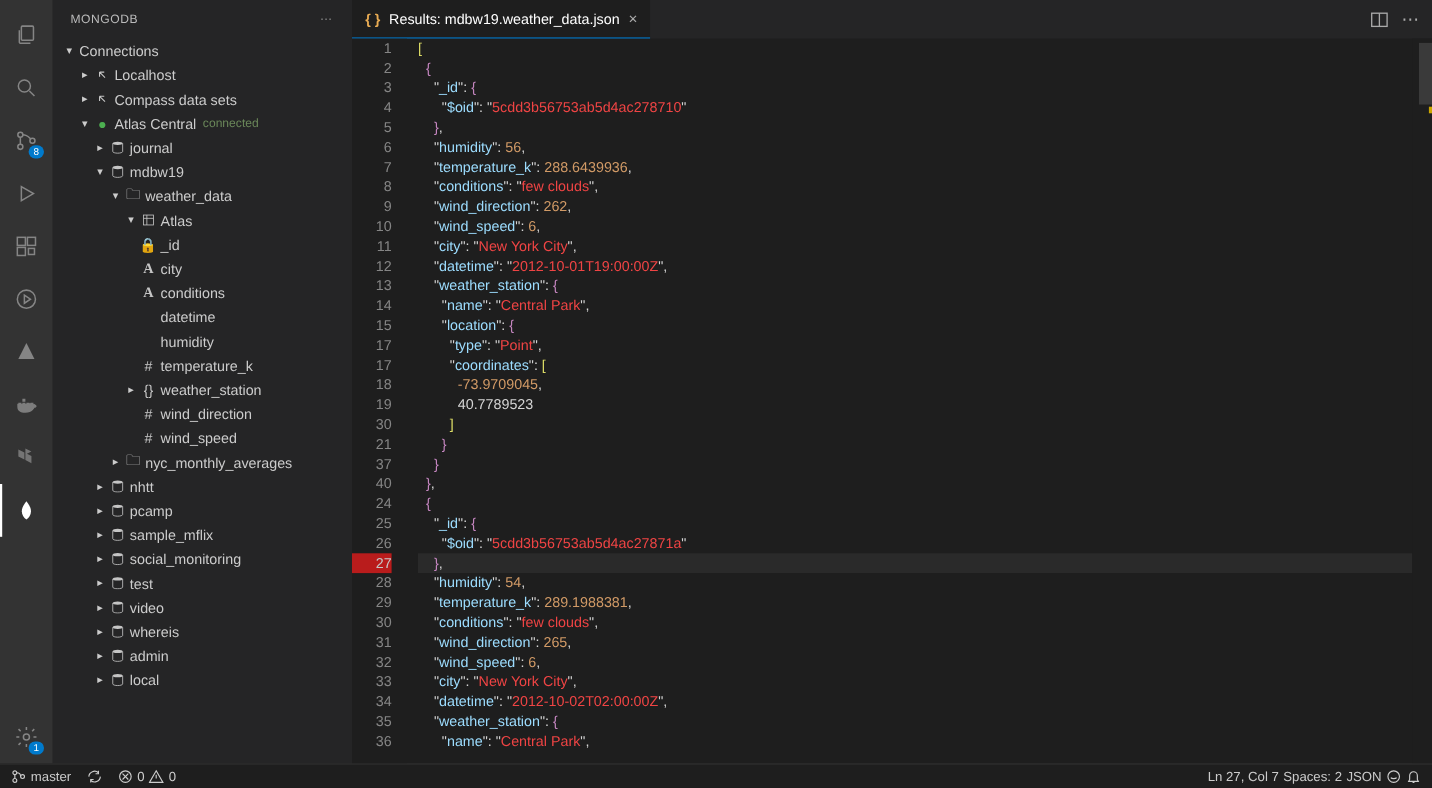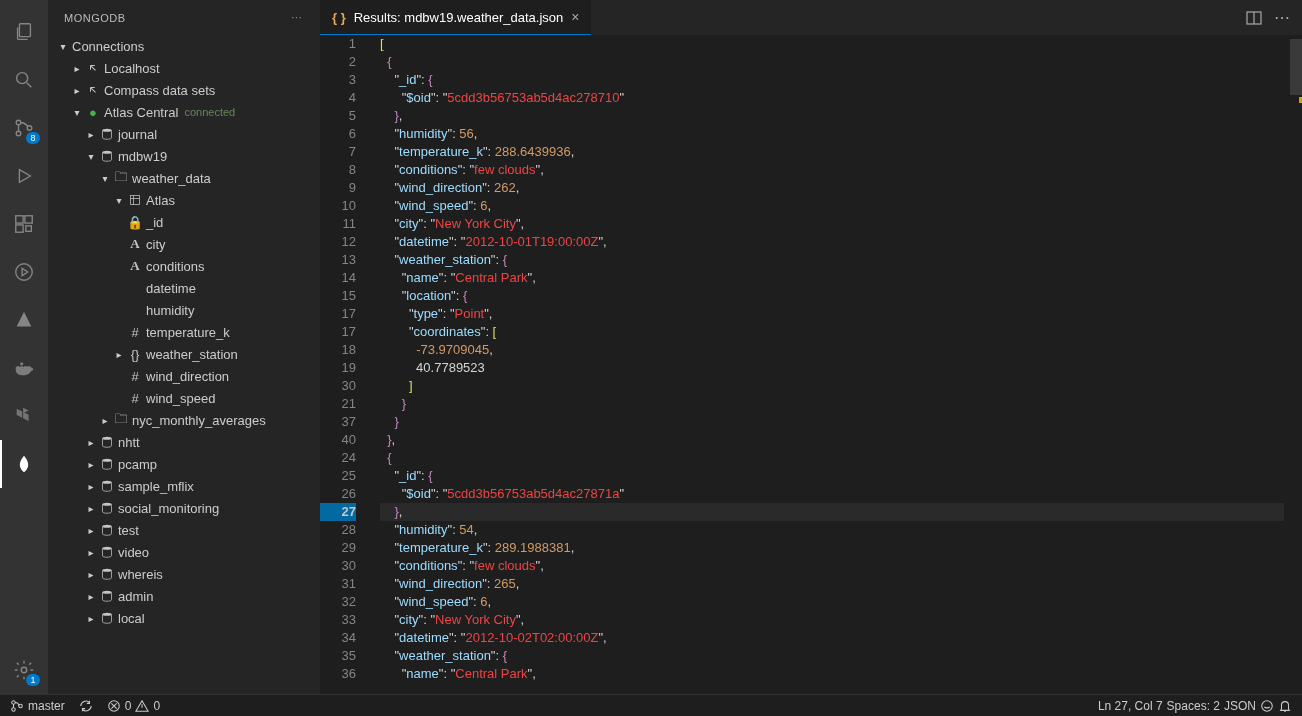--- a/index.html
+++ b/index.html
@@ -22,21 +22,21 @@
 .tree-item .extra { color:#6a8759; font-size:11px; margin-left:6px; }
 .editor-area { flex:1; display:flex; flex-direction:column; background:#1e1e1e; overflow:hidden; }
 .tabs { height:35px; background:#252526; display:flex; align-items:stretch; }
 .tab { display:flex; align-items:center; padding:0 12px; background:#1e1e1e; color:#fff; font-size:13px; border-bottom:1px solid #007acc; gap:8px; }
 .tab .tab-icon { color:#e8ab53; font-size:13px; font-weight:bold; }
 .tab .close { color:#aaa; cursor:pointer; font-size:14px; }
 .tabs .right { margin-left:auto; display:flex; align-items:center; gap:12px; padding-right:12px; color:#aaa; }
 .editor { flex:1; display:flex; overflow:hidden; font-family: "SF Mono","Menlo","Consolas",monospace; font-size:13px; line-height:18px; position:relative;}
 .gutter { width:50px; background:#1e1e1e; color:#858585; text-align:right; padding-right:14px; user-select:none; }
 .gutter .ln { height:18px; }
-.gutter .ln.cur { color:#c6c6c6; background:#0369a1;font-weight:bold; }
+.gutter .ln.cur { color:#c6c6c6; background:#b91c1c; }
 .code { flex:1; padding-left:10px; white-space:pre; overflow:hidden; color:#d4d4d4; }
 .code .line { height:18px; }
 .code .line.cur { background:#2a2a2a; }
 .key-q { color:#9cdcfe; }
 .str-g { color:#ef4444; }
 .num-o { color:#d19a66; }
 .punc { color:#d4d4d4; }
 .bracket-y { color:#dcdc66; }
 .bracket-p { color:#c586c0; }
 .minimap { width:18px; background:#1e1e1e; position:relative;}

